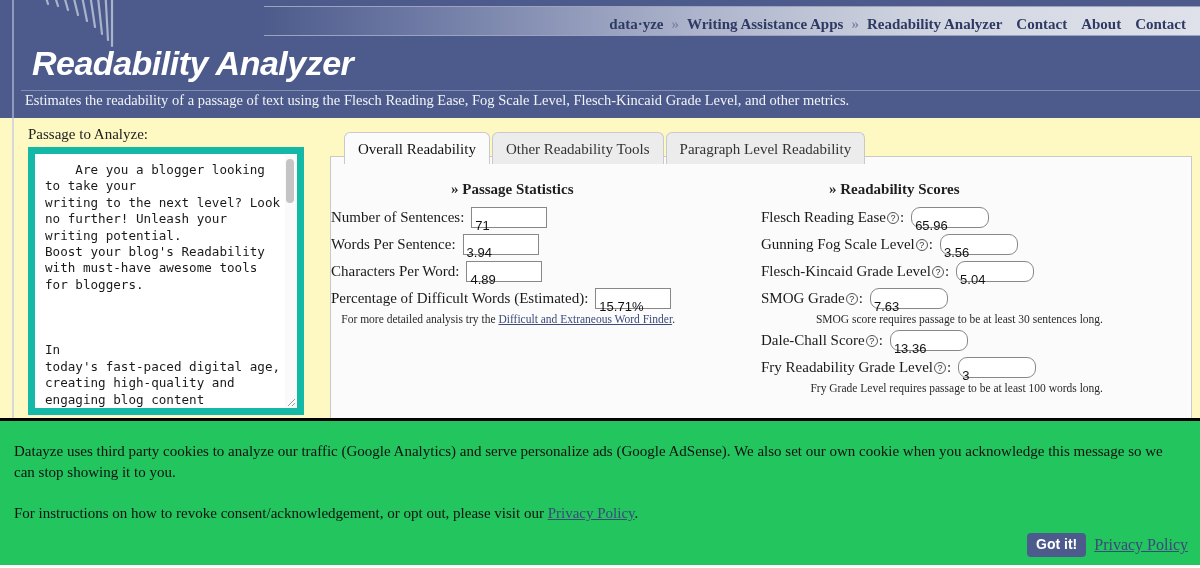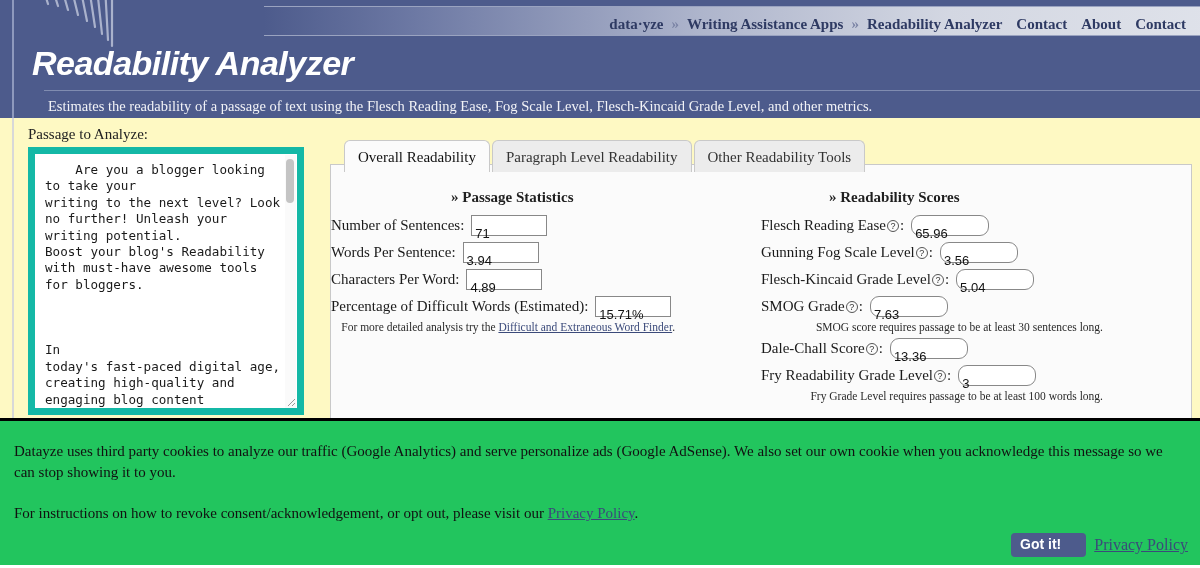--- a/index.html
+++ b/index.html
@@ -62,24 +62,24 @@
     left: 18px; top: 44px;
     font-family: "Liberation Sans", sans-serif;
     font-size: 34px;
     font-weight: bold;
     font-style: italic;
     color: #ffffff;
     letter-spacing: -0.5px;
   }
   .tagline-wrap {
     position: absolute;
-    left: 30px; top: 90px;
+    left: 7px; top: 90px;
     right: 0;
     border-top: 1px solid #808cb0;
-    padding-top: 7px;
+    padding-top: 1px;
   }
   .tagline {
     font-family: "Liberation Serif", serif;
     font-size: 14.5px;
     color: #f2f3f7;
     padding-left: 4px;
   }
 
   
   .page {
@@ -135,21 +135,21 @@
   }
   .ta-resize {
     position: absolute;
     right: 1px; bottom: 1px;
     width: 12px; height: 12px;
   }
 
   
   .right-col {
     position: absolute;
-    left: 330px; top: 12px;
+    left: 330px; top: 4px;
     right: 8px;
     height: 303px;
   }
   .tabs {
     position: absolute;
     left: 14px; top: 10px;
     display: flex;
     align-items: flex-end;
     z-index: 4;
   }
@@ -271,21 +271,21 @@
     display: flex;
     align-items: center;
     gap: 8px;
   }
   .gotit {
     background: #4d5b8c;
     color: #ffffff;
     font-family: "Liberation Sans", sans-serif;
     font-size: 14px;
     font-weight: bold;
-    padding: 3px 25px 4px 9px;
+    padding: 3px 9px 4px 9px;
     border-radius: 4px;
     border: none;
     cursor: pointer;
     line-height: 17px;
   }
   .privacy-link {
     font-family: "Liberation Serif", serif;
     font-size: 16px;
     color: #3b4a7a;
     text-decoration: underline;
@@ -359,22 +359,22 @@
           <line x1="11" y1="8" x2="8" y2="11"></line>
         </g>
       </svg>
     </div>
   </div>
 
   <div class="right-col">
 
     <div class="tabs">
       <div class="tab active">Overall Readability</div>
+      <div class="tab">Other Readability Tools</div>
       <div class="tab">Paragraph Level Readability</div>
-      <div class="tab">Other Readability Tools</div>
     </div>
 
     <div class="panel">
       <div class="panel-cols">
 
         <div class="col-stats">
           <div class="sec-head">» Passage Statistics</div>
 
           <div class="field-row">
             <span class="field-label">Number of Sentences:</span>

